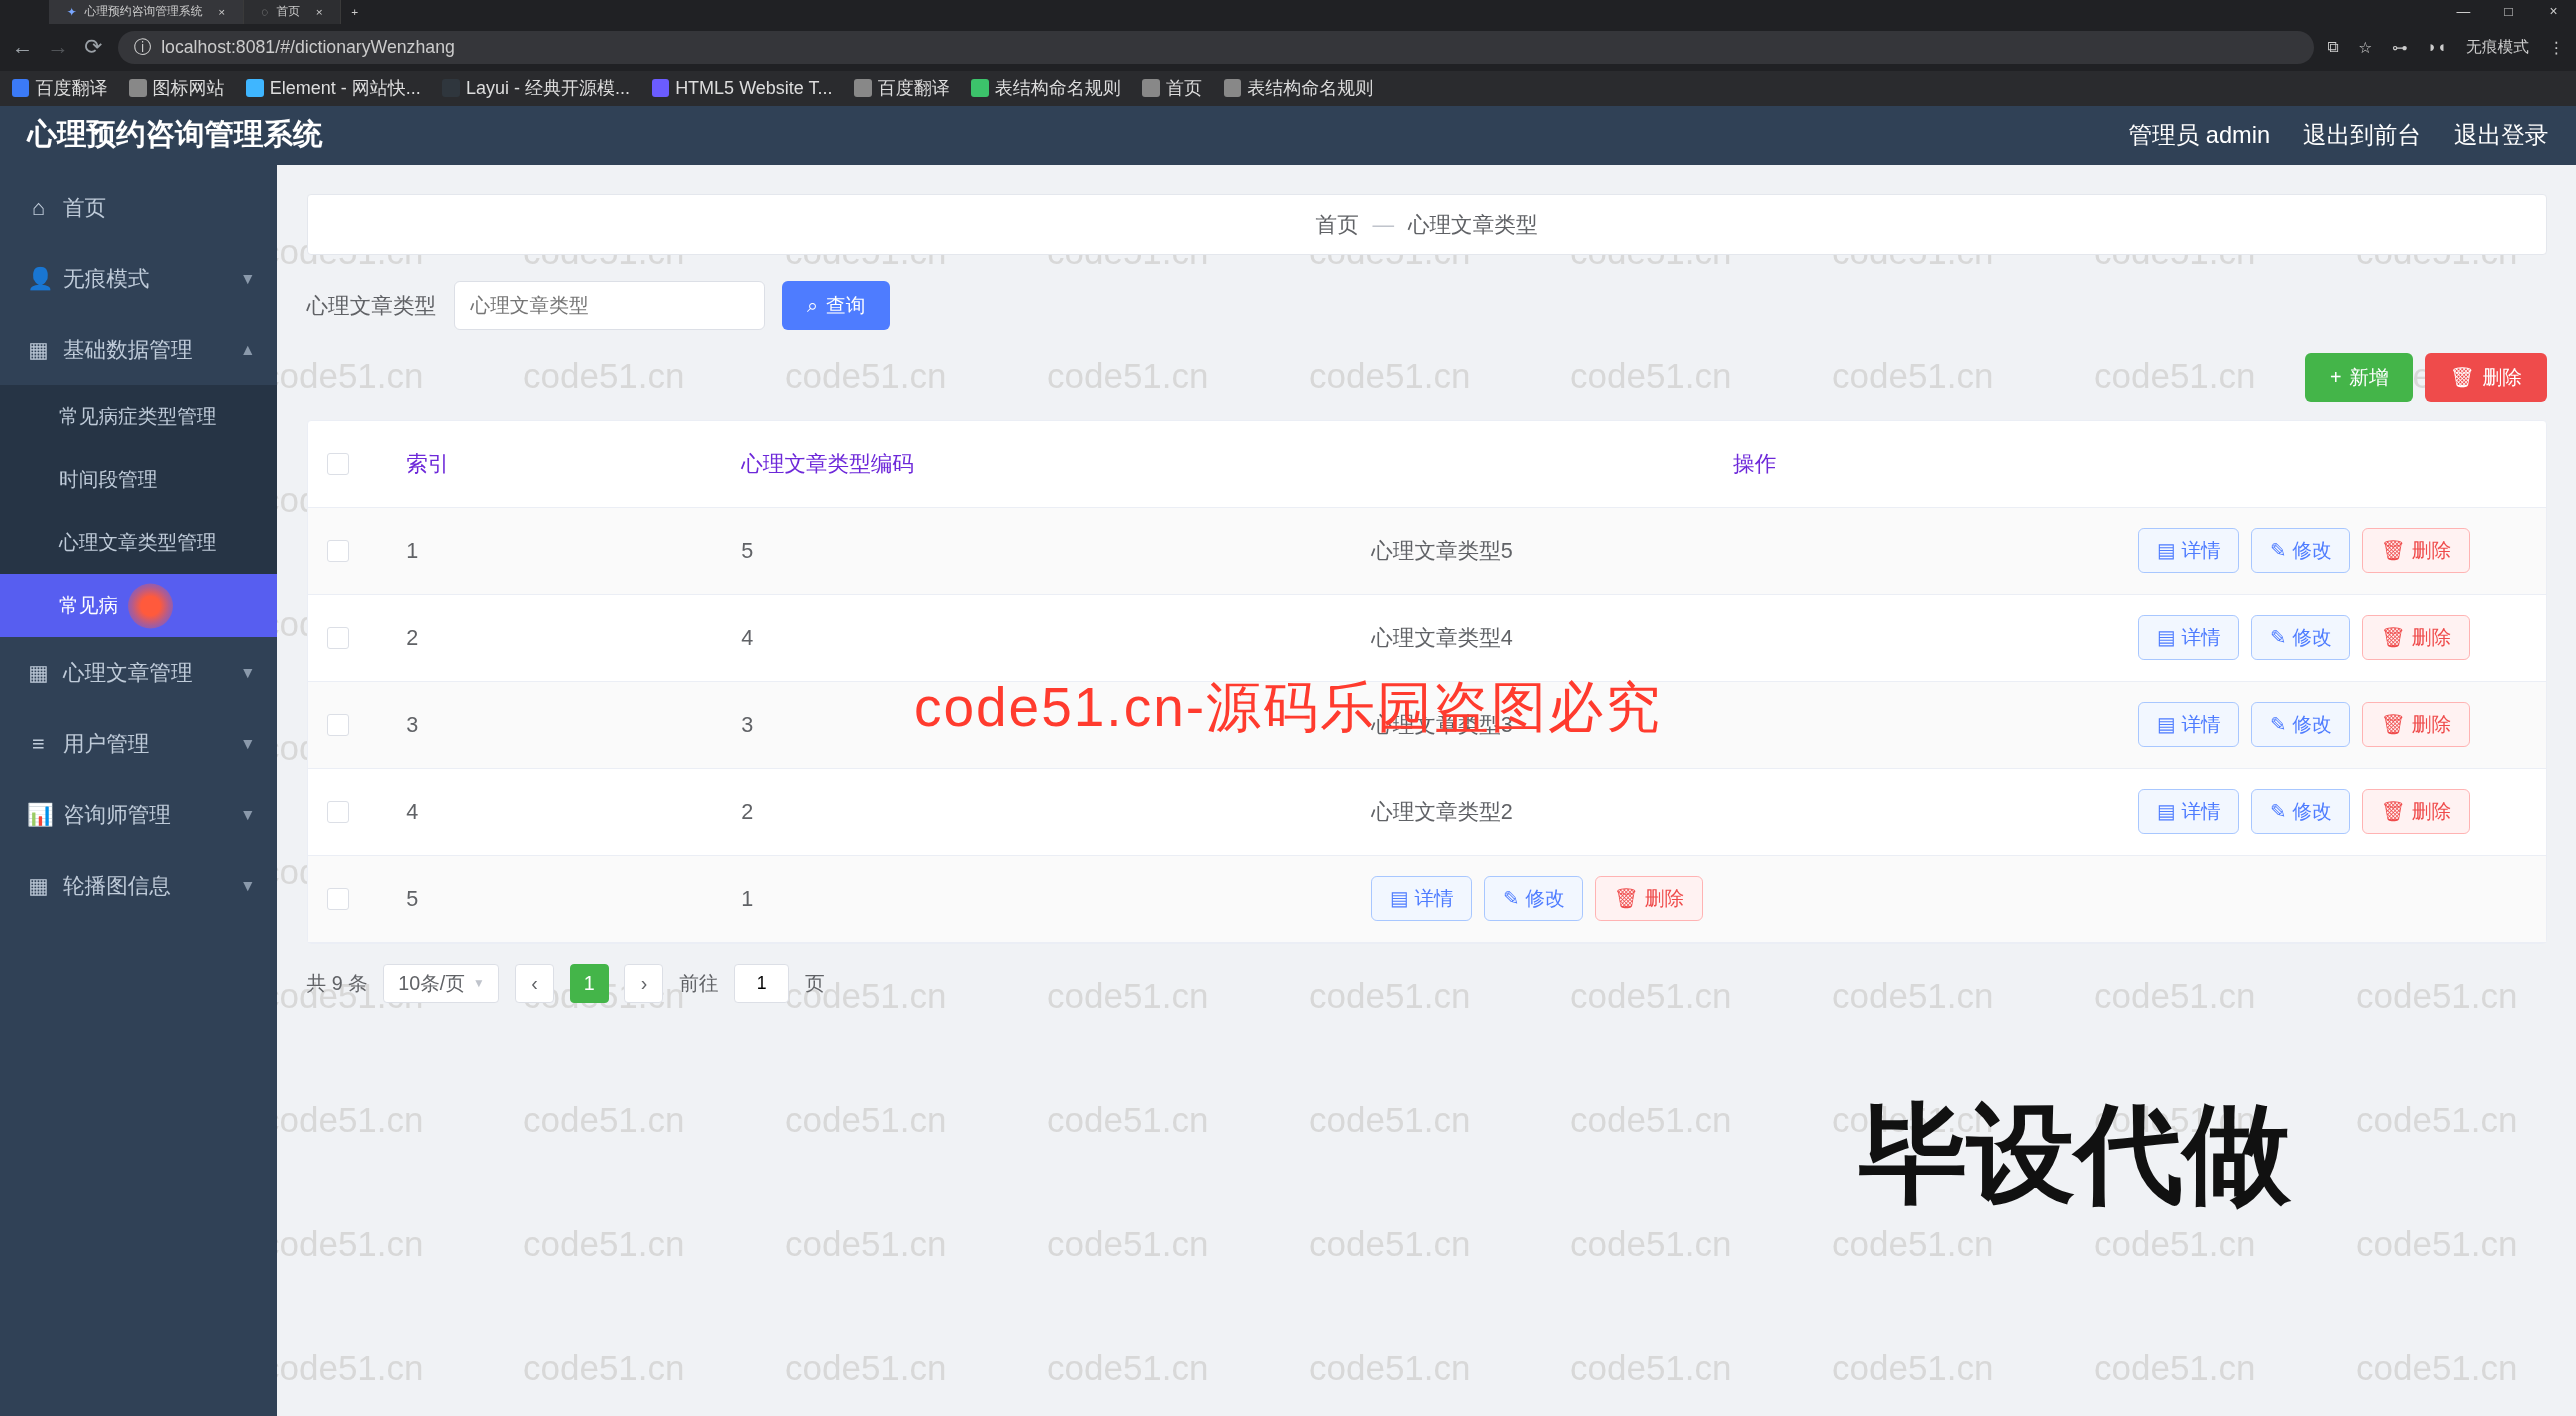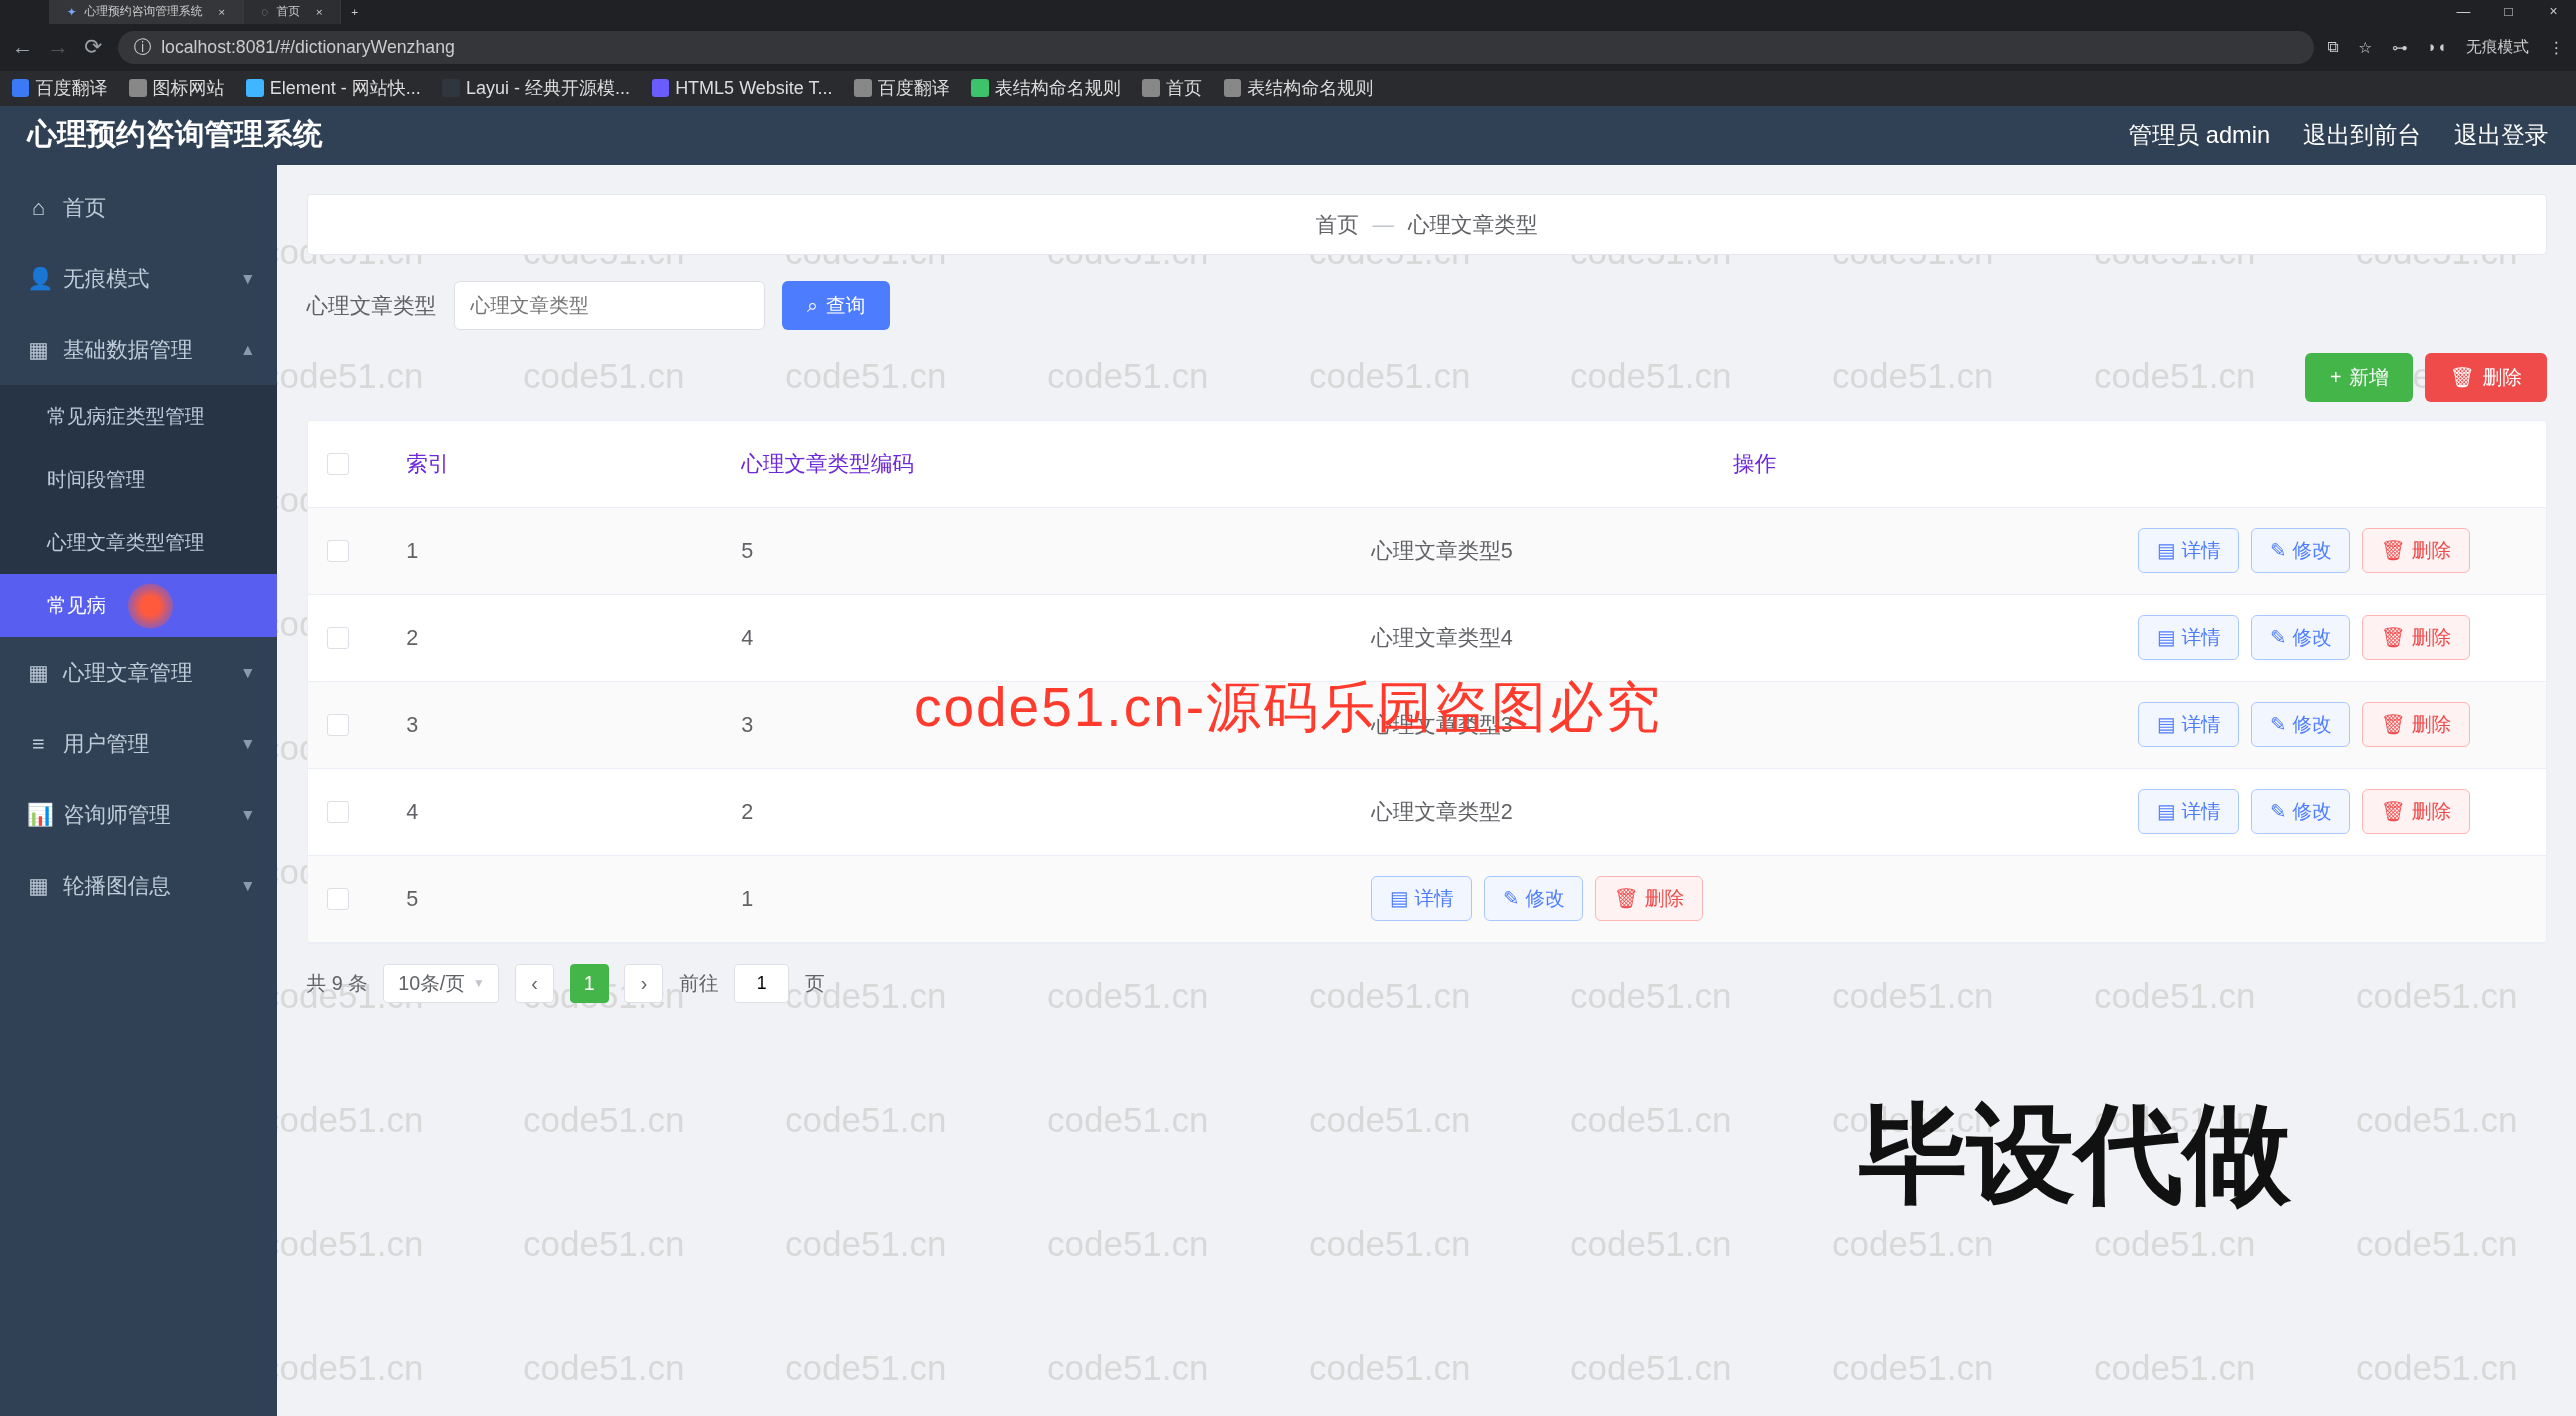--- a/index.html
+++ b/index.html
@@ -28,21 +28,21 @@
 
 .app-header { position: relative; z-index: 10; background: #304156; color: #fff; height: 59px; display: flex; align-items: center; padding: 0 27.6px; justify-content: space-between; }
 .app-title { font-size: 29.5px; font-weight: 700; }
 .app-hr-right { display: flex; gap: 33px; font-size: 23.6px; }
 .app-hr-right span { cursor: pointer; }
 
 
 .app-body { position: relative; z-index: 2; display: flex; height: calc(1417px - 165px); }
 .sidebar { width: 277px; background: #304156; color: #bfcbd9; font-size: 21.6px; padding-top: 7.9px; position: relative; z-index: 4; }
 .side-item { display: flex; align-items: center; height: 71px; padding: 0 27.6px; gap: 13.8px; cursor: pointer; position: relative; }
-.side-item.sub { padding-left: 47px; height: 63px; font-size: 19.7px; background: #263445; }
+.side-item.sub { padding-left: 59px; height: 63px; font-size: 19.7px; background: #263445; }
 .side-item.active { background: #575ef0; color: #fff; }
 .side-item .chev { position: absolute; right: 21.6px; color: #8a99ab; font-size: 15.7px; }
 .side-ic { width: 21.6px; text-align: center; }
 .cursor-circle { position: absolute; left: 128px; top: 50%; width: 45px; height: 45px; background: radial-gradient(circle,#ff5a3c 30%,rgba(255,90,60,0.5) 60%,rgba(255,90,60,0) 100%); border-radius: 50%; transform: translateY(-50%); }
 
 .main { flex: 1; padding: 29.5px; position: relative; }
 .breadcrumb { background: #fff; border: 1px solid #e4e7ed; border-radius: 3.9px; height: 61px; display: flex; align-items: center; justify-content: center; font-size: 21.6px; color: #606266; margin-bottom: 25.6px; }
 .breadcrumb .sep { margin: 0 13.8px; color: #c0c4cc; }
 
 .search-row { display: flex; align-items: center; gap: 17.7px; font-size: 21.6px; color: #606266; margin-bottom: 23.6px; }

